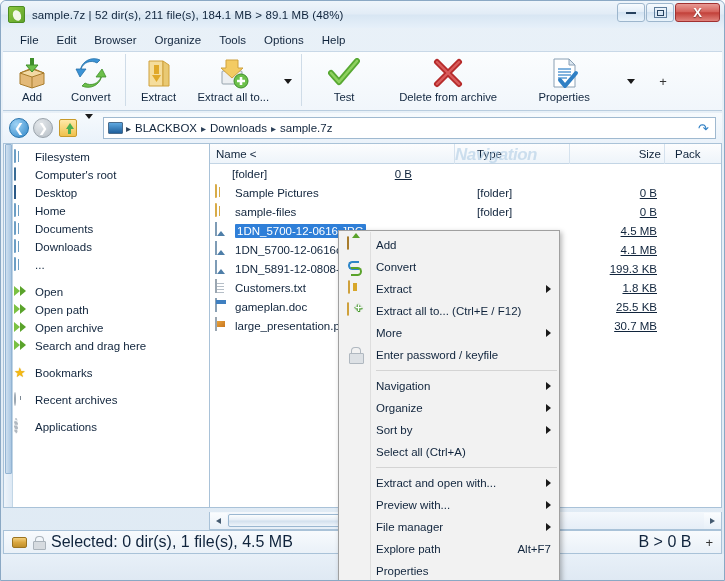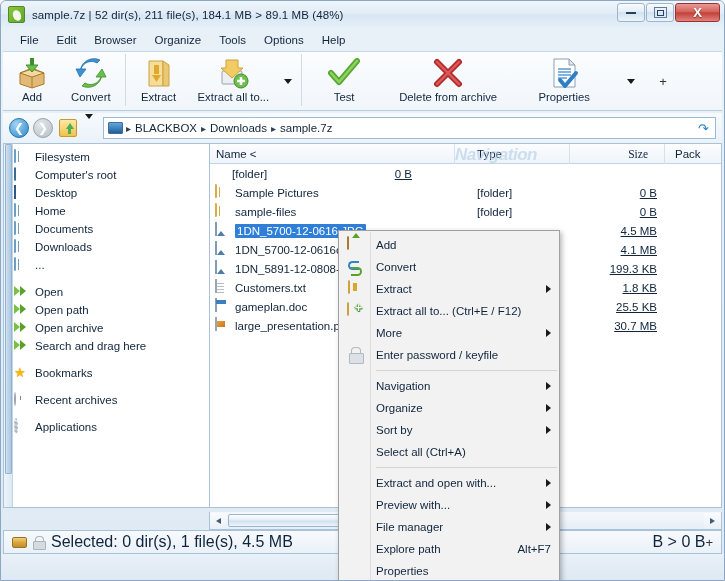--- a/index.html
+++ b/index.html
@@ -253,21 +253,21 @@
     border-bottom: 1px solid #c3d5e5;
     display: flex; align-items: center;
   }
   .col-h {
     font-size: 11.5px; color: #10243c; height: 20px;
     display: flex; align-items: center; position: relative;
     border-right: 1px solid #d5e2ee;
   }
   .col-h.c-name { width: 245px; padding-left: 6px; flex: 0 0 auto; }
   .col-h.c-type { width: 115px; padding-left: 22px; flex: 0 0 auto; }
-  .col-h.c-size { width: 95px; justify-content: flex-end; padding-right: 16px; flex: 0 0 auto; font-family: Liberation Serif, serif; }
+  .col-h.c-size { width: 95px; justify-content: flex-end; padding-right: 3px; flex: 0 0 auto; }
   .col-h.c-pack { flex: 1 1 auto; padding-left: 10px; border-right: none; }
 
   #watermark {
     position: absolute; top: 0px; left: 245px; width: 260px; height: 22px;
     font-family: "Liberation Sans", sans-serif;
     font-size: 17px; font-weight: bold; font-style: italic;
     color: rgba(170,200,225,0.55);
     letter-spacing: -0.5px; pointer-events: none;
     display: flex; align-items: center;
   }
@@ -364,21 +364,21 @@
   }
   .st-lock::before{
     content:""; position:absolute; left:2px; top:0; width:7px; height:6px;
     border:1.5px solid #aab3bb; border-bottom:none; border-radius:4px 4px 0 0;
   }
   .st-lock::after{
     content:""; position:absolute; left:0; top:5px; width:11px; height:7px;
     background:#d6dbe0; border:1px solid #aab3bb; border-radius:1px;
   }
   .st-text { font-size: 16px; color: #10243c; white-space: nowrap;}
-  .st-right { margin-left: auto; display:flex; align-items:center; }
+  .st-right { margin-left: auto; display:flex; align-items:center; gap: 14px;}
   .st-plus { font-size: 13px; color: #333; }
 
   
   #ctxmenu {
     position: absolute; left: 337px; top: 229px; width: 222px;
     background: #f2f2f2;
     border: 1px solid #a0a0a0;
     box-shadow: 2px 2px 5px rgba(0,0,0,0.28);
     padding: 3px 0 2px 0;
     z-index: 50;

